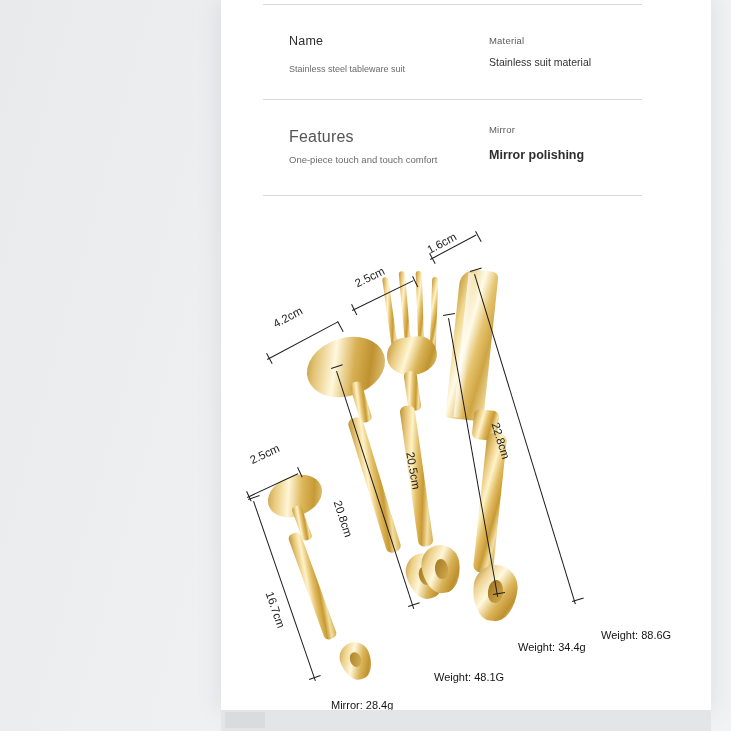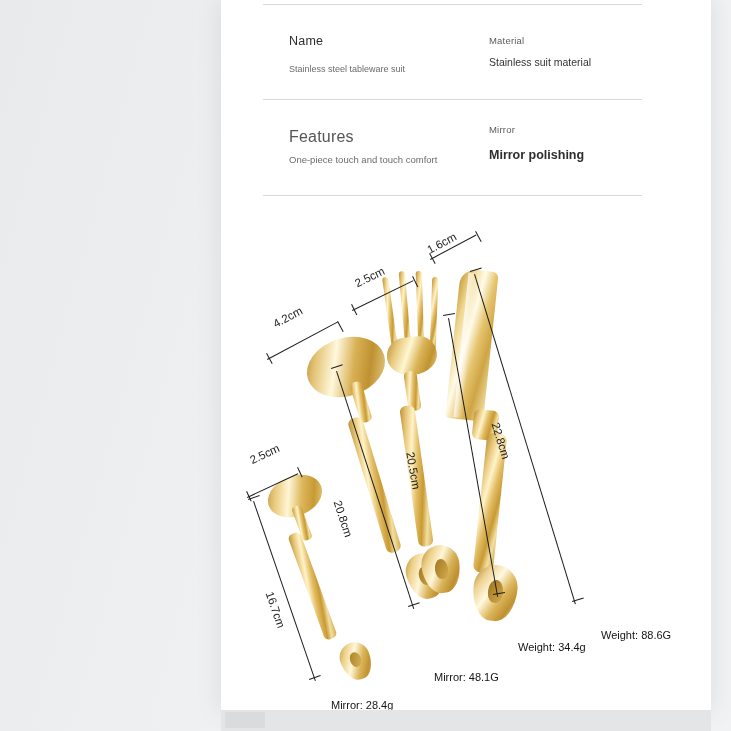--- a/index.html
+++ b/index.html
@@ -238,21 +238,21 @@
     <div class="cap" style="left:222px; top:110px; width:12px; transform:rotate(-10deg);"></div>
     <div class="cap" style="left:272px; top:389px; width:12px; transform:rotate(-10deg);"></div>
     <div class="dim-text" style="left:195px; top:246px; transform:rotate(80deg); transform-origin:0 0;">20.5cm</div>
 
     <div class="arrow-line" style="left:254px; top:69px; width:345px; transform:rotate(73deg);"></div>
     <div class="cap" style="left:249px; top:66px; width:12px; transform:rotate(-17deg);"></div>
     <div class="cap" style="left:351px; top:396px; width:12px; transform:rotate(-17deg);"></div>
     <div class="dim-text" style="left:280px; top:216px; transform:rotate(73deg); transform-origin:0 0;">22.8cm</div>
 
     <div class="weight-text" style="left:110px; top:494px;">Mirror: 28.4g</div>
-    <div class="weight-text" style="left:213px; top:466px;">Mirror: 48.1G</div>
+    <div class="weight-text" style="left:213px; top:466px;">Weight: 48.1G</div>
     <div class="weight-text" style="left:297px; top:436px;">Weight: 34.4g</div>
     <div class="weight-text" style="left:380px; top:424px;">Weight: 88.6G</div>
 
   </div>
 
   <div id="panel-shadow"></div>
   <div id="bottom-strip"></div>
   <div id="bottom-strip-inner"></div>
 
 </div>

